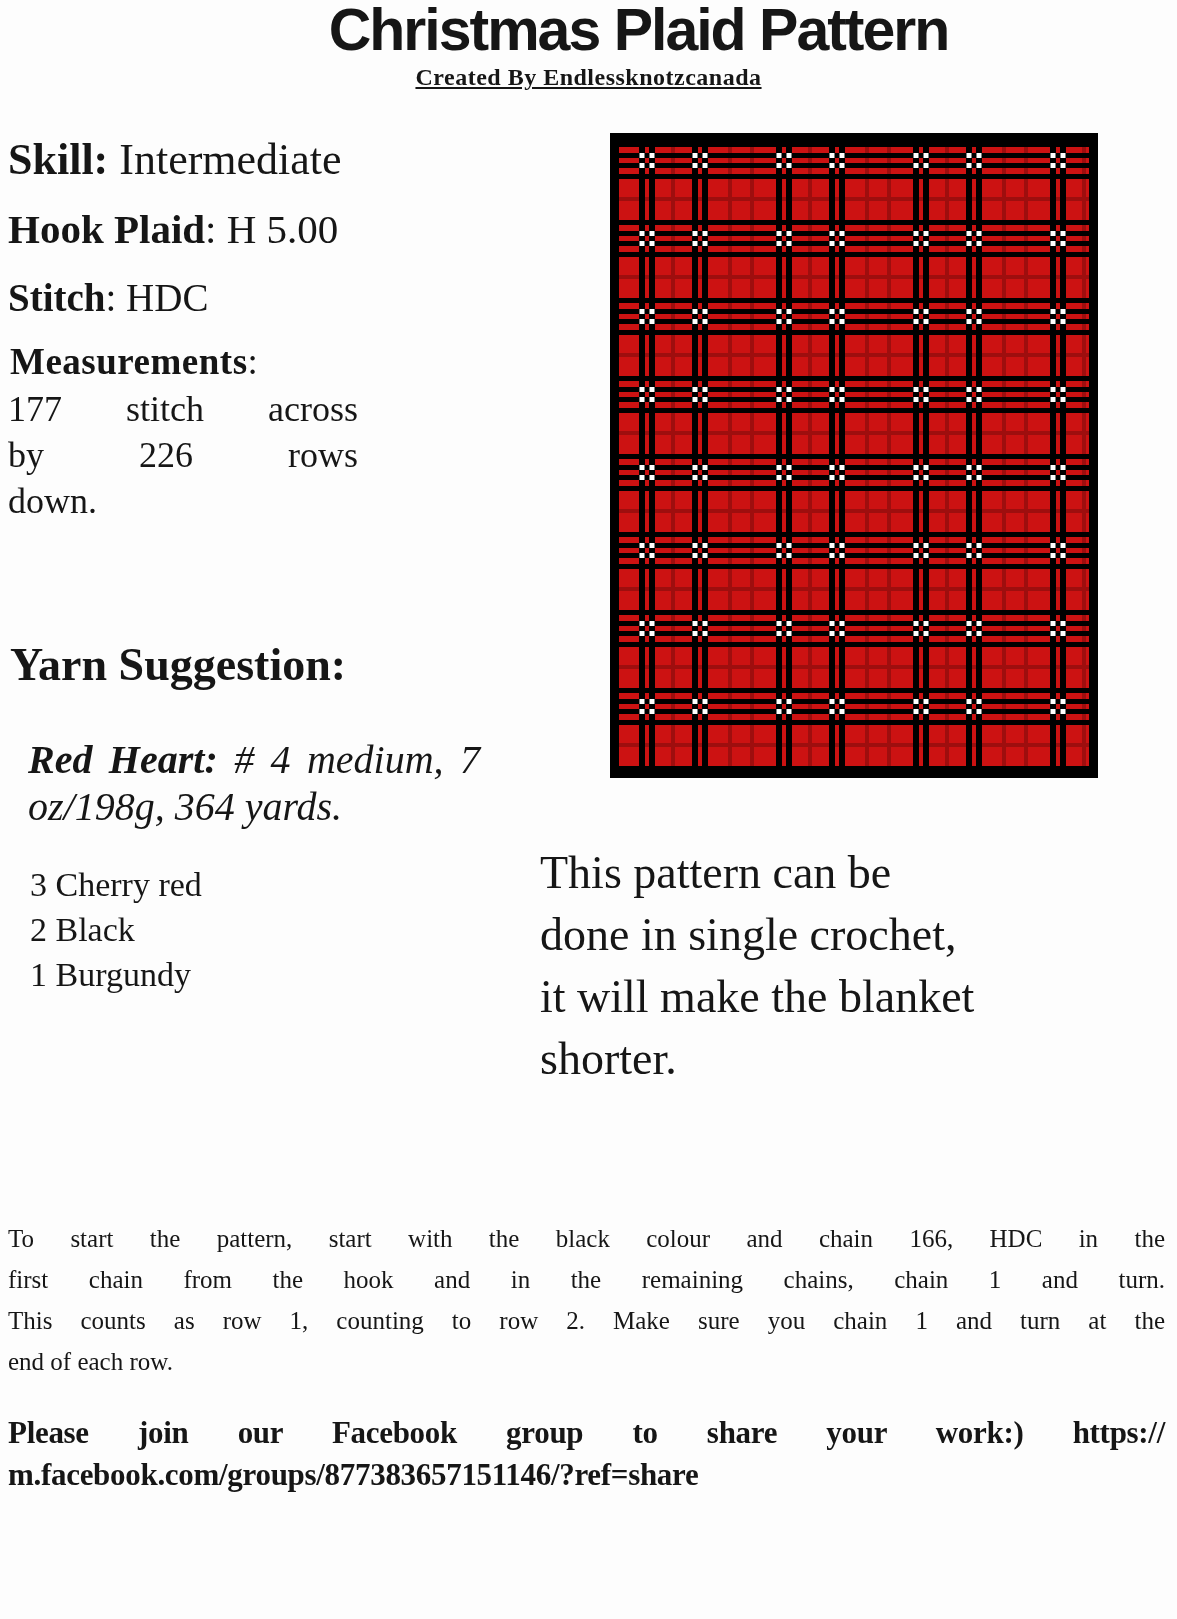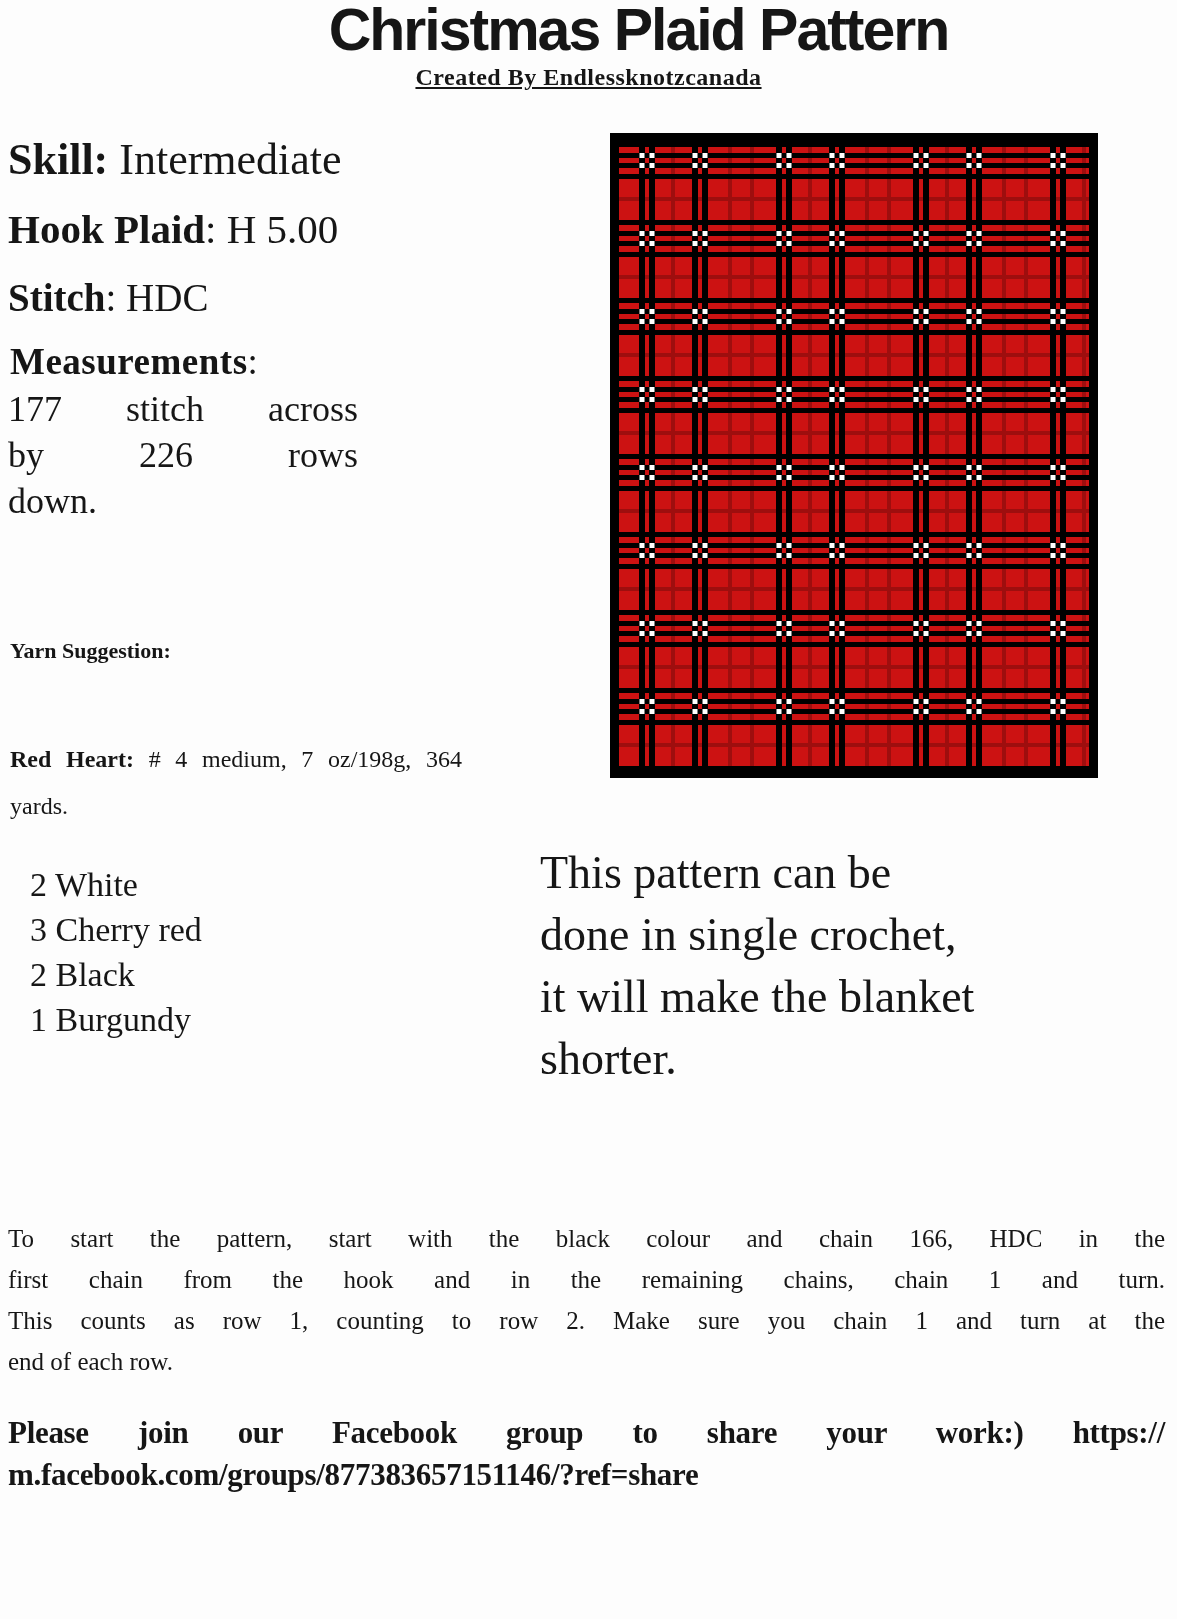--- a/index.html
+++ b/index.html
@@ -26,22 +26,22 @@
   .spec-skill{top:134px;font-size:44px;}
   .spec-hook{top:205px;font-size:41px;}
   .spec-stitch{top:275px;font-size:39px;}
 
   .meas-head{top:340px;left:10px;font-size:37px;font-weight:700;letter-spacing:0.5px;}
   .meas-head .colon{font-weight:400;}
   .meas-body{top:386px;left:8px;width:350px;font-size:36px;line-height:46px;}
 
   .jline{text-align:justify;text-align-last:justify;}
 
-  .yarn-head{top:638px;left:10px;font-size:22px;font-weight:700;}
-  .redheart{top:736px;left:10px;width:452px;font-size:24px;line-height:47px;text-align:justify;}
+  .yarn-head{top:638px;left:10px;font-size:46px;font-weight:700;}
+  .redheart{top:736px;left:28px;width:452px;font-size:40px;line-height:47px;text-align:justify;font-style:italic;}
   .redheart b{font-weight:700;}
   .skeins{top:862px;left:30px;font-size:34px;line-height:45px;list-style:none;margin:0;padding:0;}
 
   .plaid-wrap{top:133px;left:610px;width:488px;height:645px;}
   .plaid-wrap svg{display:block;width:488px;height:645px;}
   .p-blk{fill:var(--plaid-black,#000);}
   .p-red{fill:var(--plaid-red,#cc1212);}
   .p-dred{fill:var(--plaid-dark-red,#9e0e0e);}
   .p-wht{fill:var(--plaid-white,#fff);}
 
@@ -77,21 +77,20 @@
   <div>down.</div>
 </div>
 
 <div class="abs yarn-head">Yarn Suggestion:</div>
 
 <div class="abs redheart">
   <b>Red Heart:</b><span> # 4 medium, 7 oz/198g, 364  yards.</span>
 </div>
 
 <ul class="abs skeins">
-  <li>2 White</li>
   <li>3 Cherry red</li>
   <li>2 Black</li>
   <li>1 Burgundy</li>
 </ul>
 
 <div class="abs plaid-wrap" title="Red, black and white Christmas plaid swatch">
   <svg viewBox="0 0 488 645" xmlns="http://www.w3.org/2000/svg" aria-hidden="true">
     <defs>
       <pattern id="tartan" x="29" y="9" width="137" height="78" patternUnits="userSpaceOnUse">
         <rect class="p-red" x="0" y="0" width="137" height="78"></rect>

